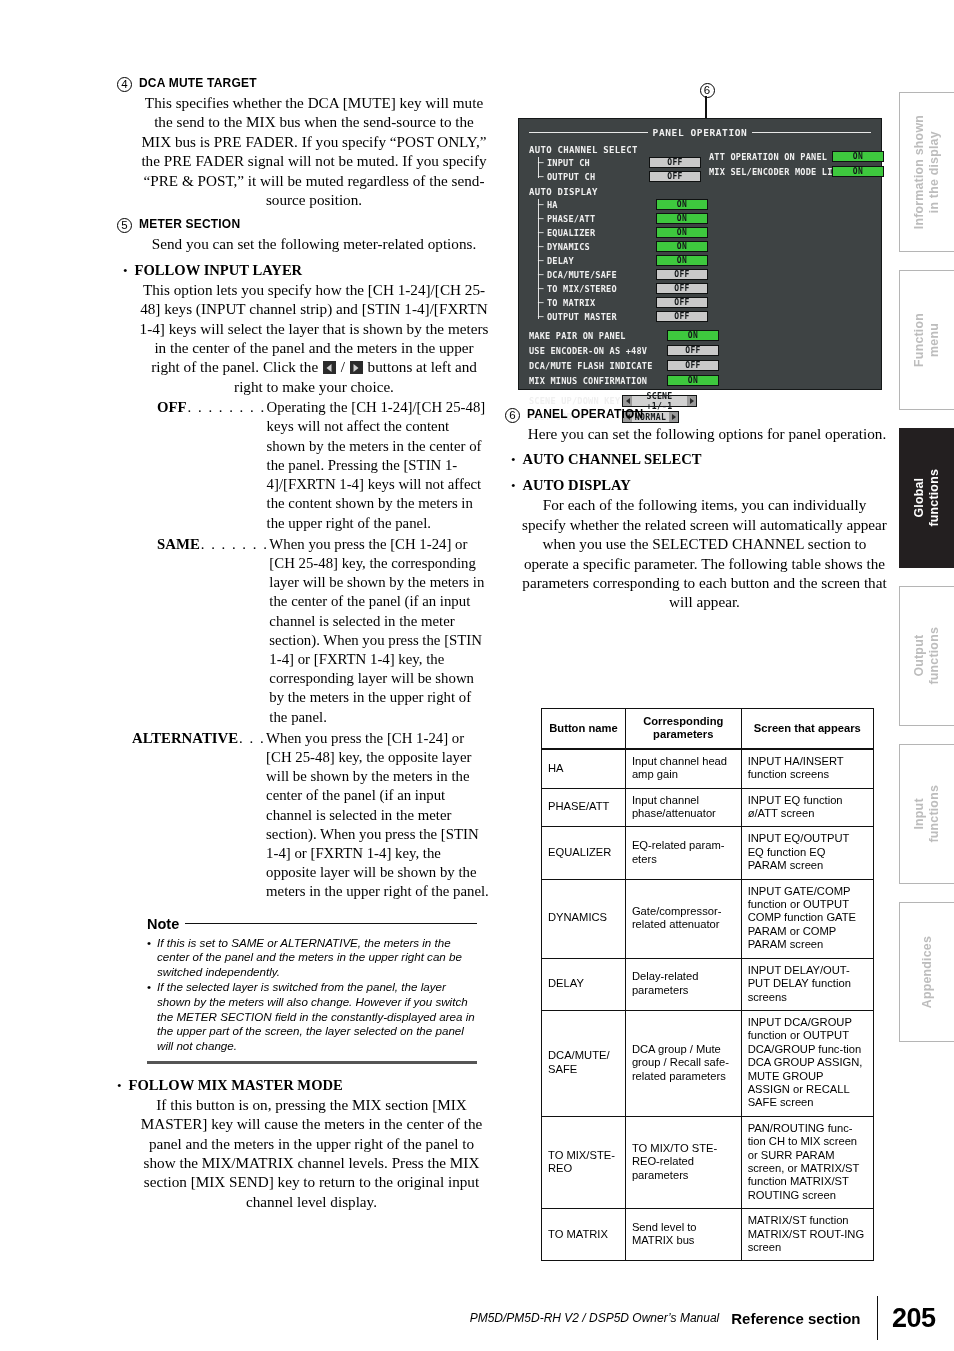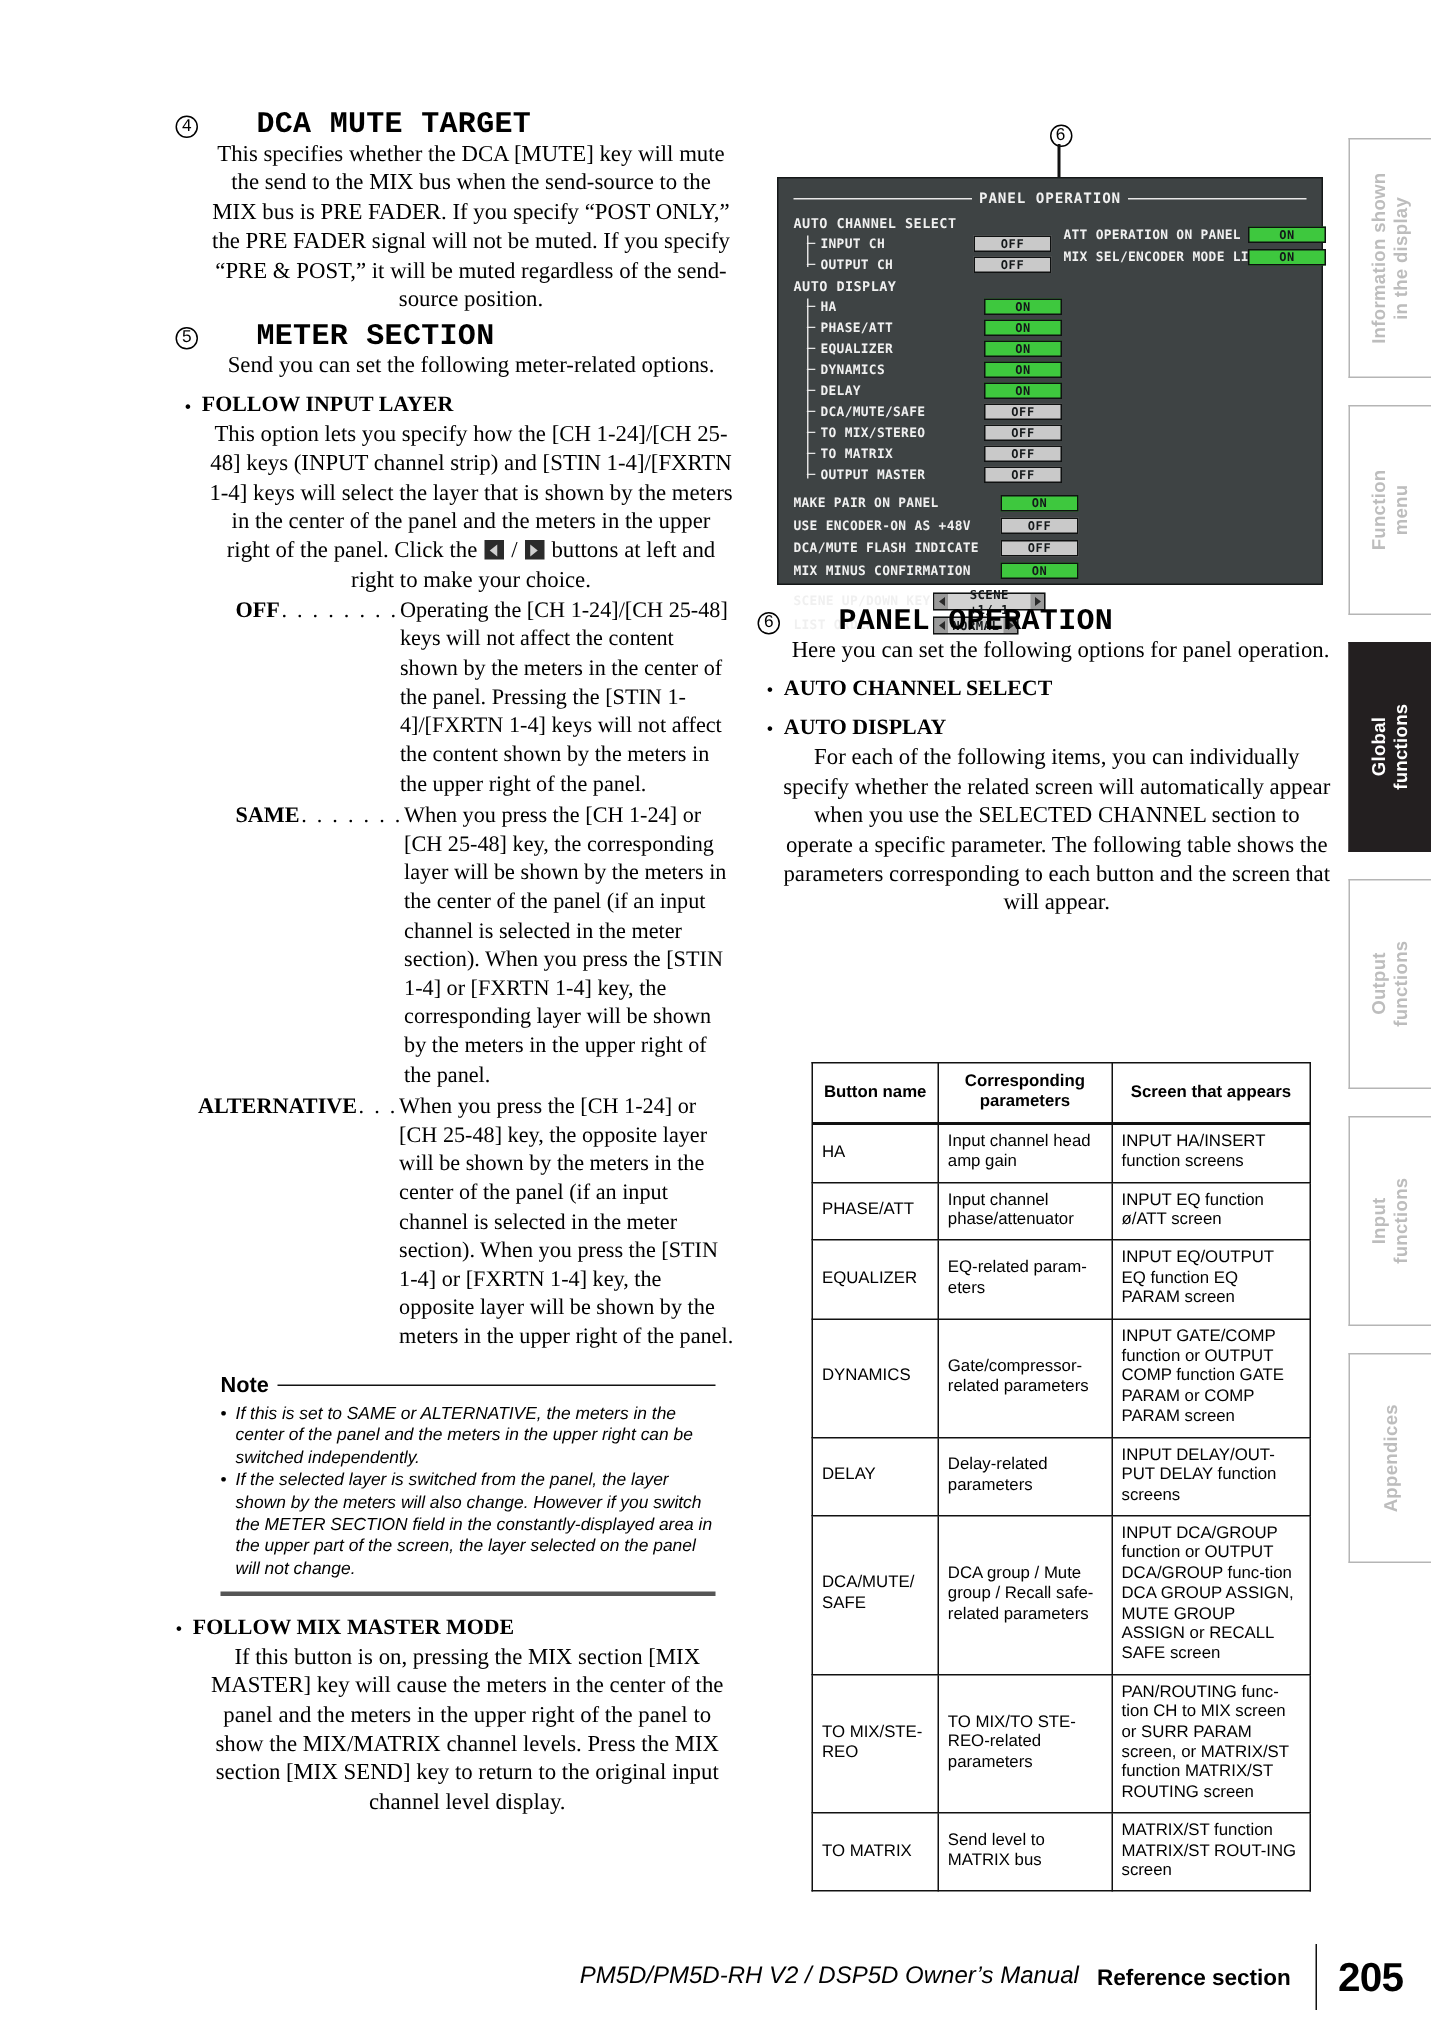--- a/index.html
+++ b/index.html
@@ -17,22 +17,22 @@
   .col-right { position: absolute; left: 505px; top: 72px; width: 382px; }
 
   
   .num-head { display: flex; align-items: flex-start; gap: 7px; margin-top: 2px; }
   .circnum {
     flex: 0 0 auto; width: 15px; height: 15px; border: 1px solid #000;
     border-radius: 50%; font-size: 11.5px; line-height: 13px; text-align: center;
     font-family: "Liberation Sans", sans-serif; margin-top: 3px;
   }
   .sec-title {
-    font-family: Liberation Mono, monospace; font-weight: bold;
-    font-size: 20px; letter-spacing: .2px; line-height: 19px; margin-left: 32px;
+    font-family: Liberation Sans, sans-serif; font-weight: bold;
+    font-size: 12px; letter-spacing: .2px; line-height: 19px;
   }
   .body-t { font-size: 15.2px; line-height: 19.4px; text-align: center; }
   .indent { margin-left: 22px; }
 
   .bullet-head { display: flex; gap: 7px; margin-top: 7px; margin-left: 6px; }
   .bullet-dot { flex: 0 0 auto; font-size: 13px; line-height: 19px; }
   .bullet-title { font-weight: bold; font-size: 14.6px; line-height: 19px; }
 
   
   .def-row { display: flex; margin-left: 40px; margin-top: 2px; font-size: 14.8px; line-height: 19.2px; }
@@ -143,21 +143,21 @@
   }
   .tab.active { background: #231f20; border-color: #231f20; }
   .tab.active span { color: #ffffff; }
 
   
   .footer {
     position: absolute; left: 0; top: 1296px; width: 954px;
     display: flex; align-items: center; justify-content: flex-end;
     font-family: "Liberation Sans", sans-serif;
   }
-  .f-manual { font-style: italic; font-size: 16px; }
+  .f-manual { font-style: italic; font-size: 12px; }
   .f-section { font-weight: bold; font-size: 15px; margin-left: 12px; }
   .f-divider { width: 1.5px; height: 44px; background: #111; margin: 0 14px 0 16px; }
   .f-page { font-weight: bold; font-size: 27px; letter-spacing: -.5px; width: 62px; }
 </style>
 </head>
 <body>
 
 <div class="page">
 
   <div class="col-left">
@@ -412,21 +412,21 @@
         <td class="c2">Input channel phase/attenuator</td>
         <td class="c3">INPUT EQ function ø/ATT screen</td>
       </tr>
       <tr>
         <td class="c1">EQUALIZER</td>
         <td class="c2">EQ-related param-eters</td>
         <td class="c3">INPUT EQ/OUTPUT EQ function EQ PARAM screen</td>
       </tr>
       <tr>
         <td class="c1">DYNAMICS</td>
-        <td class="c2">Gate/compressor-related parameters</td>
+        <td class="c2">Gate/compressor-related attenuator</td>
         <td class="c3">INPUT GATE/COMP function or OUTPUT COMP function GATE PARAM or COMP PARAM screen</td>
       </tr>
       <tr>
         <td class="c1">DELAY</td>
         <td class="c2">Delay-related parameters</td>
         <td class="c3">INPUT DELAY/OUT-PUT DELAY function screens</td>
       </tr>
       <tr>
         <td class="c1">DCA/MUTE/ SAFE</td>
         <td class="c2">DCA group / Mute group / Recall safe-related parameters</td>

